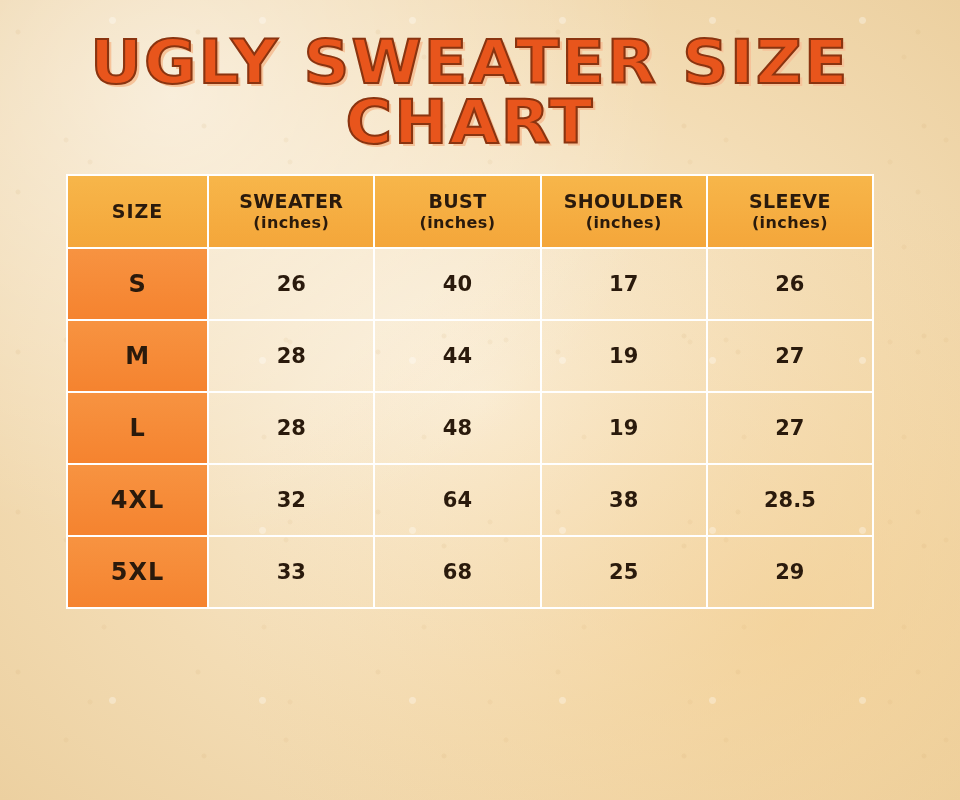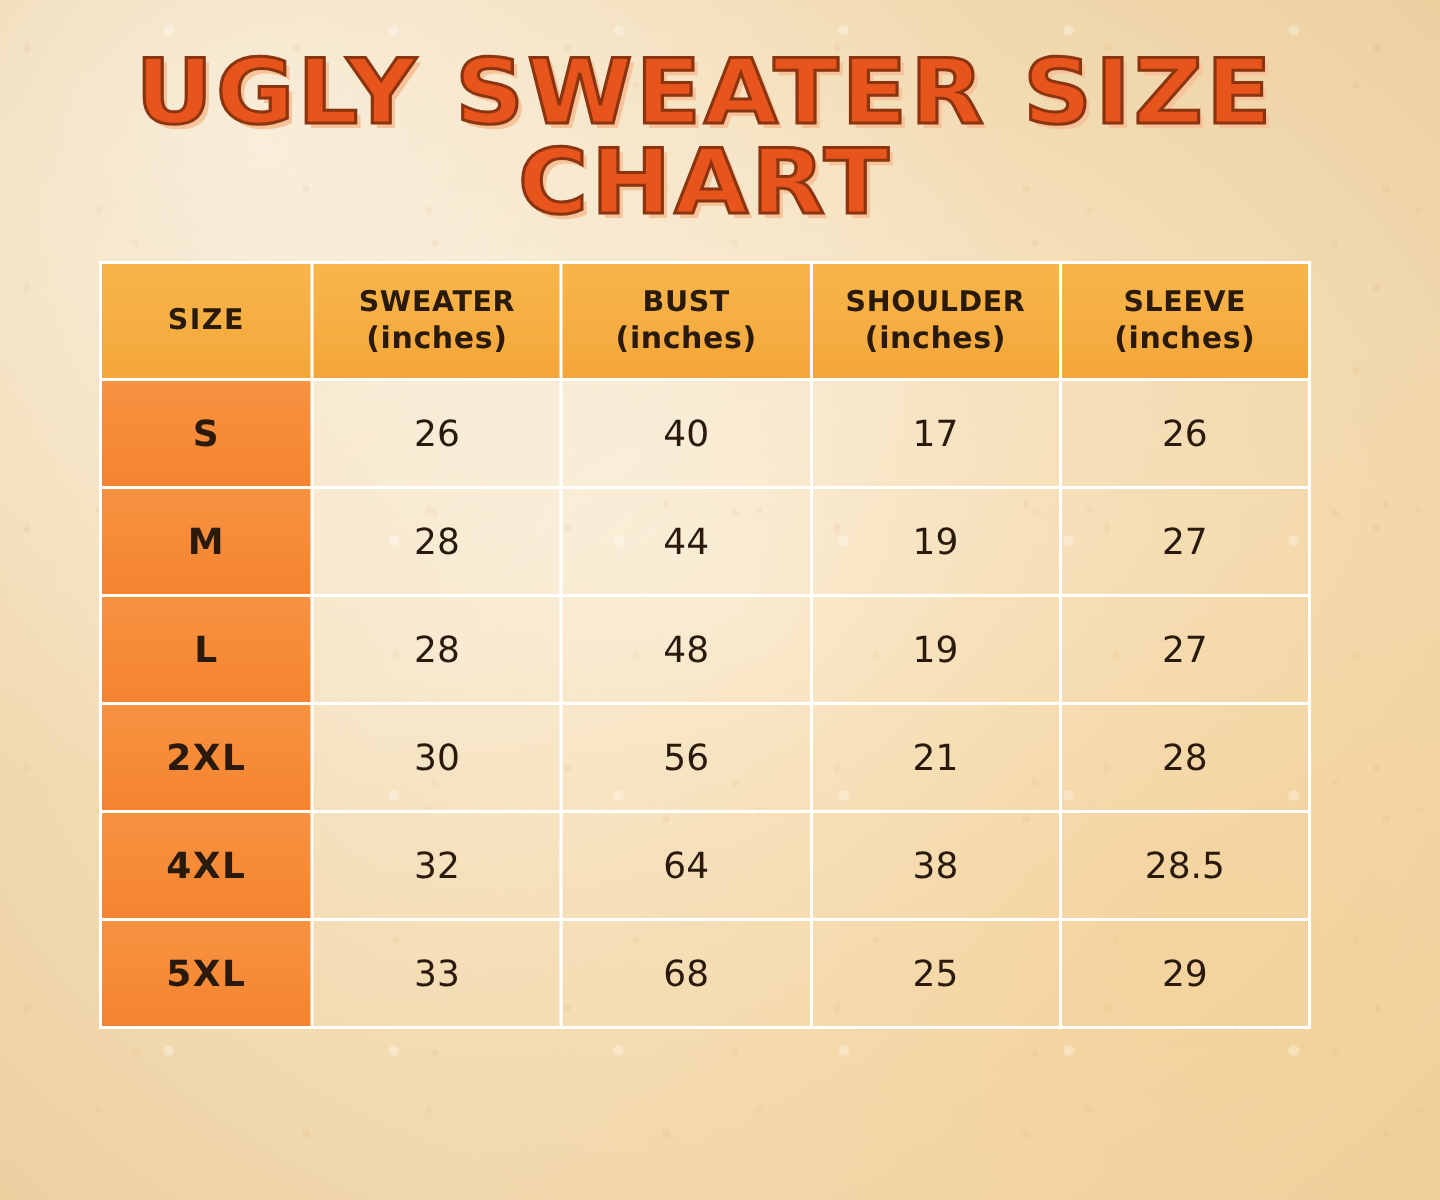--- a/index.html
+++ b/index.html
@@ -78,32 +78,32 @@
   thead th {
     background: linear-gradient(180deg, #f7b64a 0%, #f4a63a 100%);
     font-size: 19px;
     font-weight: 800;
     padding: 14px 4px;
     line-height: 1.22;
     letter-spacing: .4px;
   }
   thead th .unit {
     display: block;
-    font-size: 20px;
+    font-size: 16px;
     font-weight: 700;
     text-align: center;
   }
   thead th:first-child {
     letter-spacing: 1px;
   }
 
   
   tbody td {
-    font-size: 24px;
-    font-weight: 400;
+    font-size: 21px;
+    font-weight: 700;
     padding: 12px 4px;
     height: 46px;
     background: transparent;
   }
   tbody td.size-cell {
     background: linear-gradient(180deg, #f79341 0%, #f5832f 100%);
     font-size: 24px;
     font-weight: 900;
     letter-spacing: 1px;
   }
@@ -171,27 +171,20 @@
           <td>27</td>
         </tr>
         <tr>
           <td class="size-cell">L</td>
           <td>28</td>
           <td>48</td>
           <td>19</td>
           <td>27</td>
         </tr>
         <tr>
-          <td class="size-cell">2XL</td>
-          <td>30</td>
-          <td>56</td>
-          <td>21</td>
-          <td>28</td>
-        </tr>
-        <tr>
           <td class="size-cell">4XL</td>
           <td>32</td>
           <td>64</td>
           <td>38</td>
           <td>28.5</td>
         </tr>
         <tr>
           <td class="size-cell">5XL</td>
           <td>33</td>
           <td>68</td>

